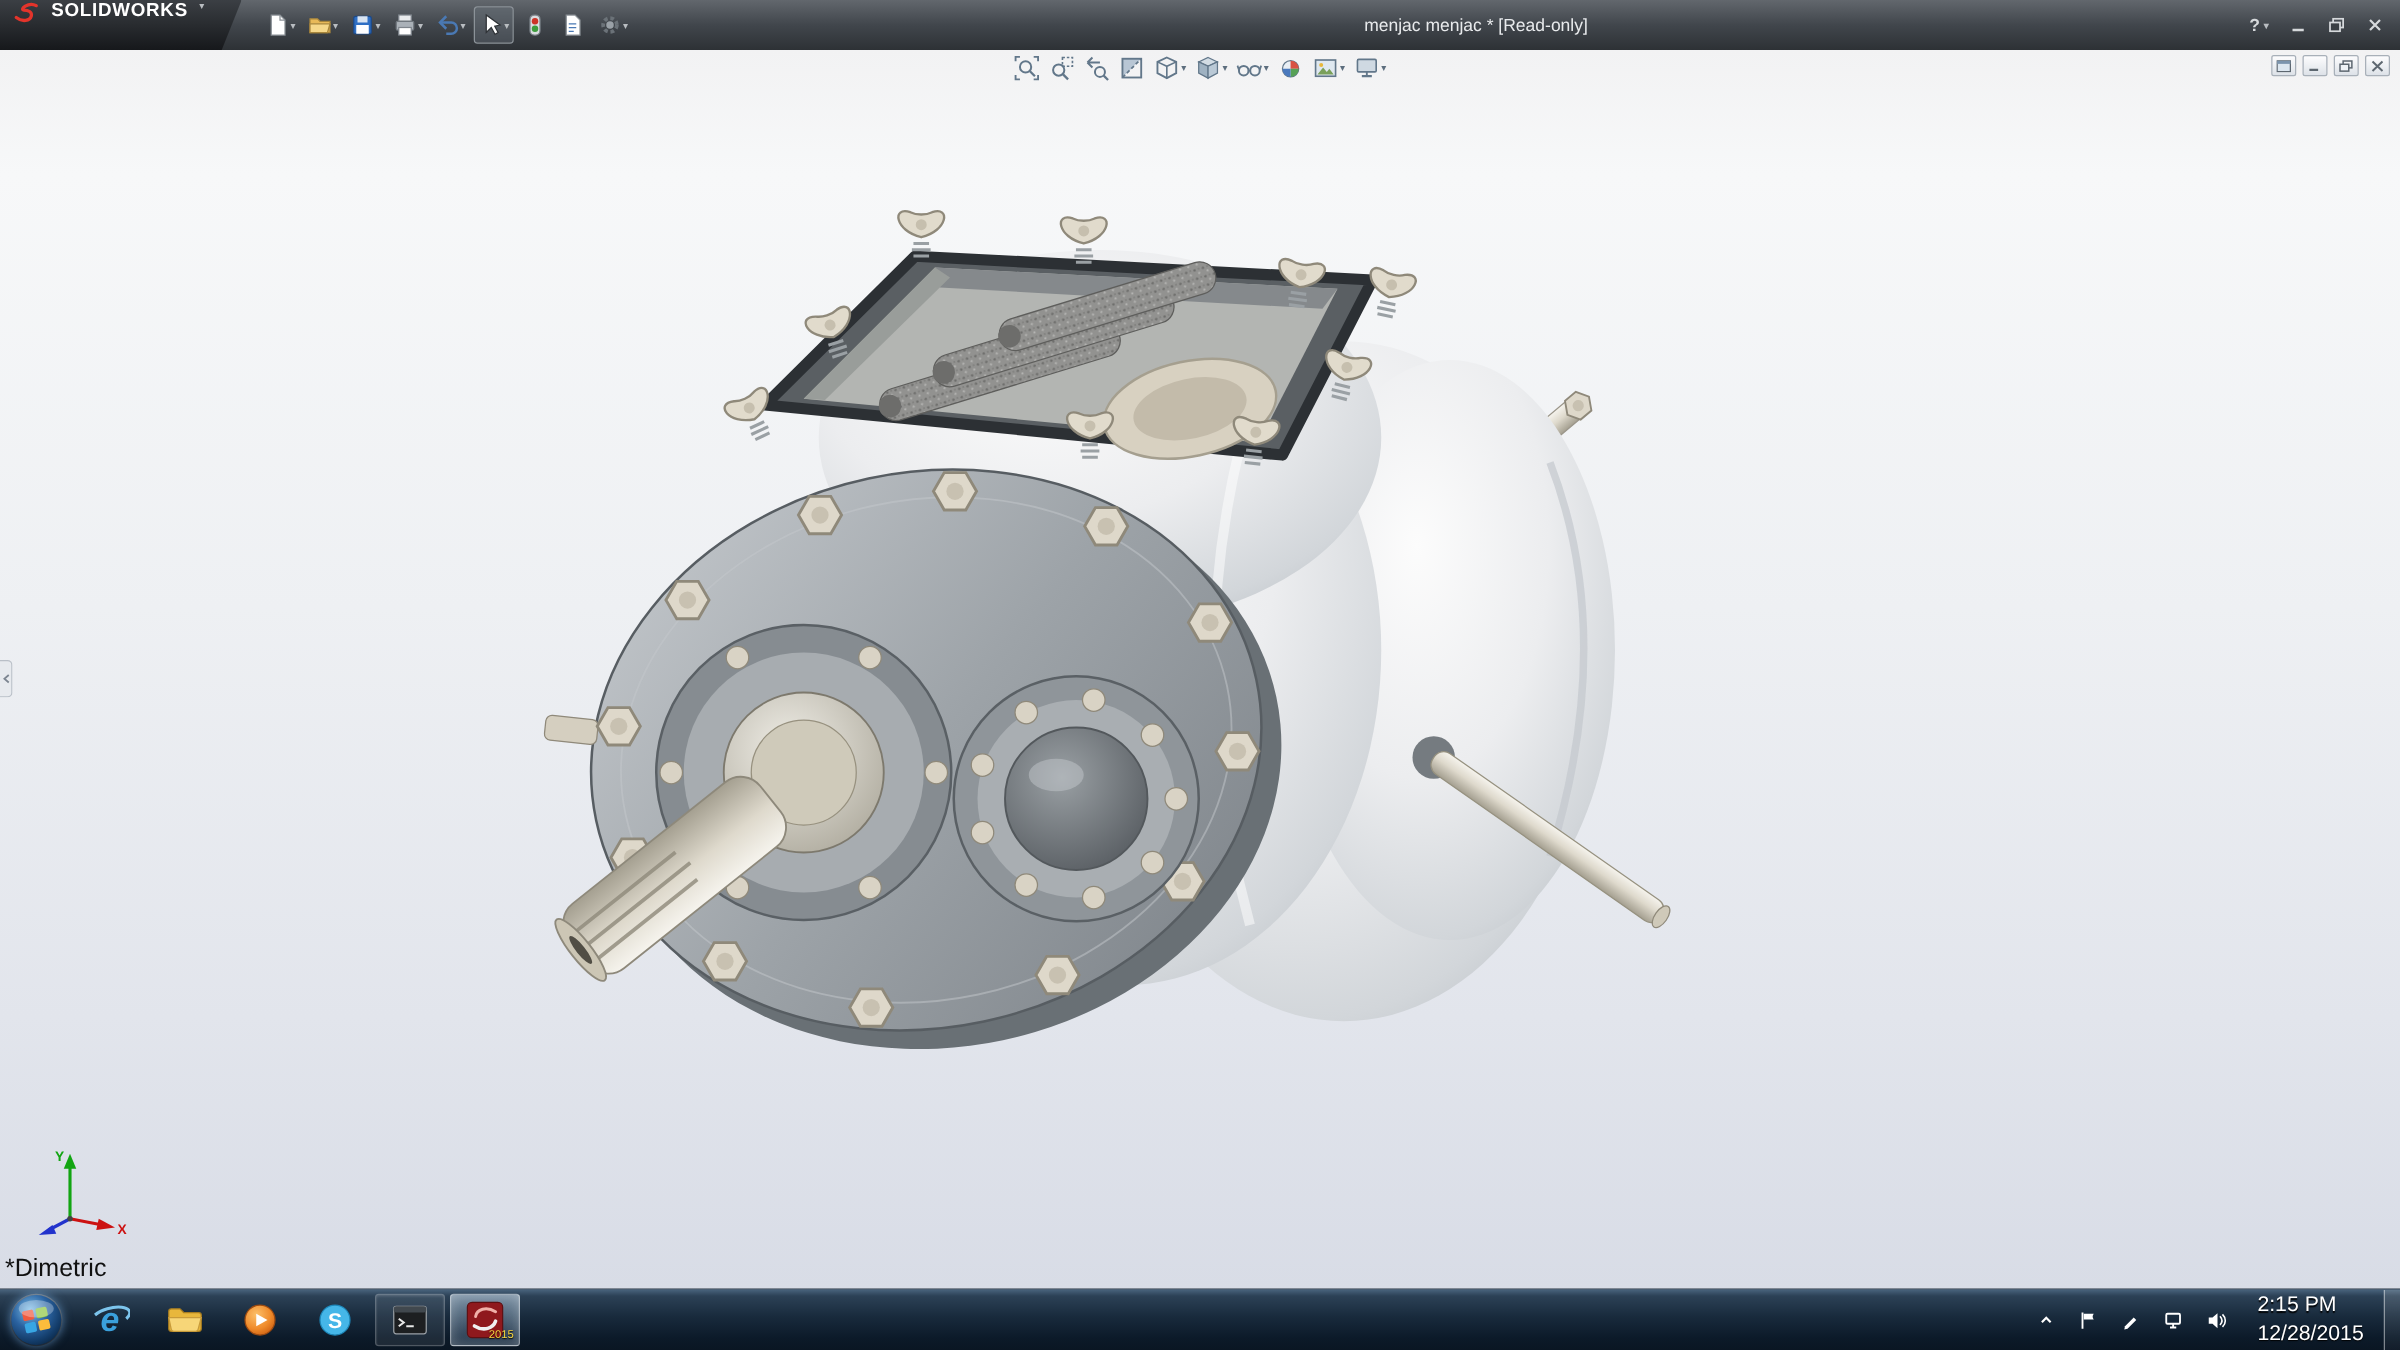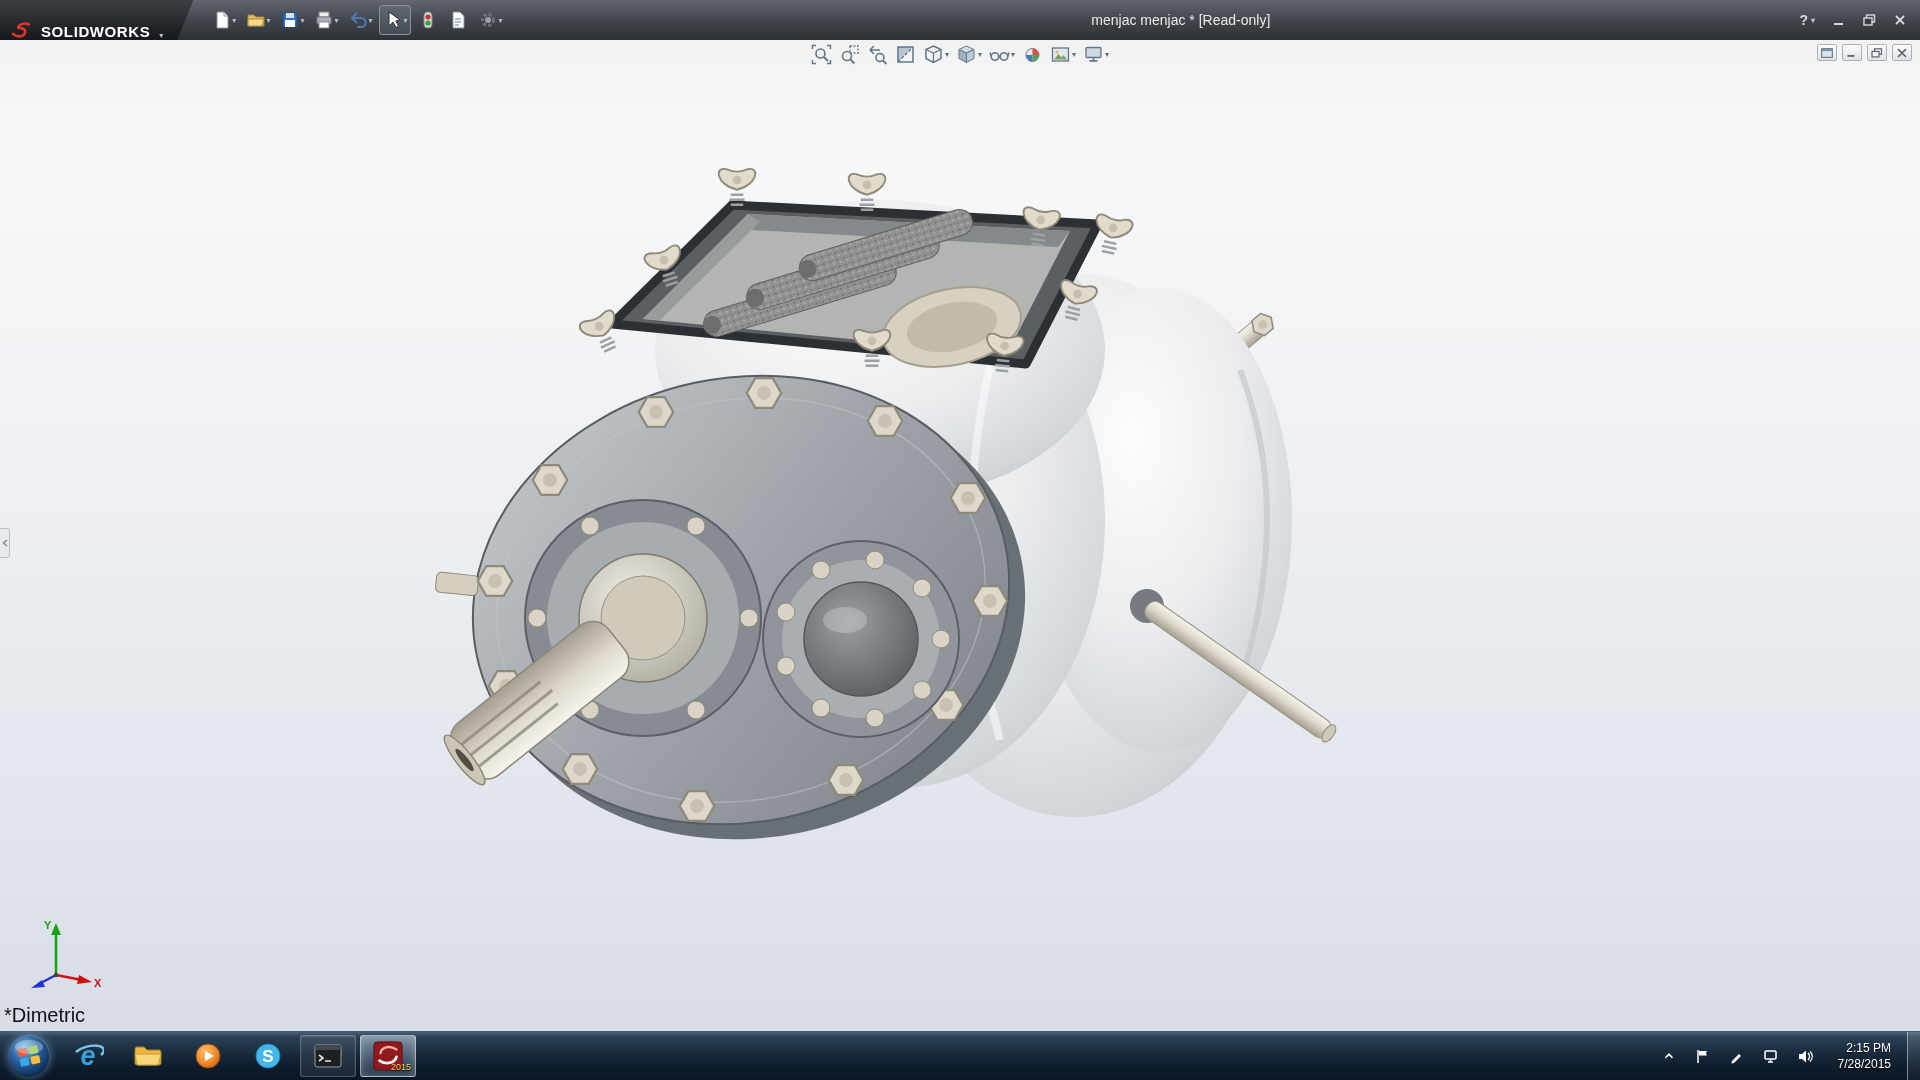--- a/index.html
+++ b/index.html
@@ -4,21 +4,21 @@
 <style>
   * { margin:0; padding:0; box-sizing:border-box; }
   html,body { width:1920px; height:1080px; }
   body { font-family:"Liberation Sans", sans-serif; background:#000; }
   .screen { position:relative; width:1920px; height:1080px; overflow:hidden; }
 
   
   .titlebar { position:absolute; top:0; left:0; right:0; height:40px;
     background:linear-gradient(180deg,#62676d 0%,#41464c 50%,#2d3135 100%);
     display:flex; align-items:center; z-index:20; }
-  .sw-logo { height:40px; display:flex; align-items:flex-end; gap:7px; padding:0 30px 0 10px;
+  .sw-logo { height:40px; display:flex; align-items:flex-start; gap:7px; padding:0 30px 0 10px;
     background:linear-gradient(180deg,#3b3f44,#16181b);
     clip-path:polygon(0 0,100% 0,calc(100% - 16px) 100%,0 100%); }
   .sw-logo .brand { color:#fff; font-size:15px; letter-spacing:.6px; font-weight:bold; }
   .sw-logo .dd { margin-left:2px; }
   .dd { color:#b9bdc1; font-size:8px; }
   .tb-group { display:flex; align-items:center; margin-left:16px; gap:4px; }
   .tb-btn { display:flex; align-items:center; height:30px; padding:0 3px; border-radius:3px; }
   .tb-btn.pressed { border:1px solid #8b9298; background:linear-gradient(180deg,#60676e,#474d54); }
   .doc-title { position:absolute; left:61.5%; transform:translateX(-50%);
     color:#e8eaec; font-size:14px; white-space:nowrap; }
@@ -59,21 +59,21 @@
   .task-btn { width:56px; height:42px; margin:0 2px; display:flex; align-items:center; justify-content:center;
     border-radius:3px; position:relative; }
   .task-btn.running { background:rgba(255,255,255,.08); border:1px solid rgba(255,255,255,.22);
     box-shadow:inset 0 1px 2px rgba(255,255,255,.15); }
   .task-btn.active { background:linear-gradient(180deg,rgba(200,222,240,.50),rgba(120,160,200,.22));
     border:1px solid rgba(255,255,255,.5); box-shadow:inset 0 0 10px rgba(255,255,255,.3); }
   .sw-badge { position:absolute; right:4px; bottom:4px; color:#f6d43e; font-size:9px; font-weight:normal;
     text-shadow:0 1px 1px #000; }
   .tray { margin-left:auto; display:flex; align-items:center; gap:12px; padding-right:6px; }
   .tray-btn { display:flex; align-items:center; justify-content:center; width:22px; height:30px; }
-  .clock { text-align:right; font-size:12px; line-height:1.35; color:#fff; padding:0 10px;
+  .clock { text-align:left; font-size:17px; line-height:1.35; color:#fff; padding:0 10px;
     text-shadow:0 1px 1px #000; }
   .show-desktop { width:13px; height:49px; border-left:1px solid rgba(255,255,255,.45);
     background:linear-gradient(180deg,rgba(255,255,255,.14),rgba(255,255,255,.03)); }
 
   svg text { font-family:"Liberation Sans", sans-serif; }
 </style>
 </head>
 <body>
 
 <div class="screen">
@@ -549,19 +549,19 @@
         </svg>
       </span>
       <span class="tray-btn">
         <svg width="16" height="16" viewBox="0 0 16 16">
           <path d="M2 6v5h3l4 3.5V2.5L5 6z" fill="#ffffff"></path>
           <path d="M11 5c2 2.2 2 4.8 0 7 M13 3.5c3 3 3 7 0 10" stroke="#ffffff" stroke-width="1.3" fill="none"></path>
         </svg>
       </span>
       <div class="clock">
         <div>2:15 PM</div>
-        <div>7/28/2015</div>
+        <div>12/28/2015</div>
       </div>
     </div>
     <div class="show-desktop"></div>
   </footer>
 
 </div>
 
 </body></html>

